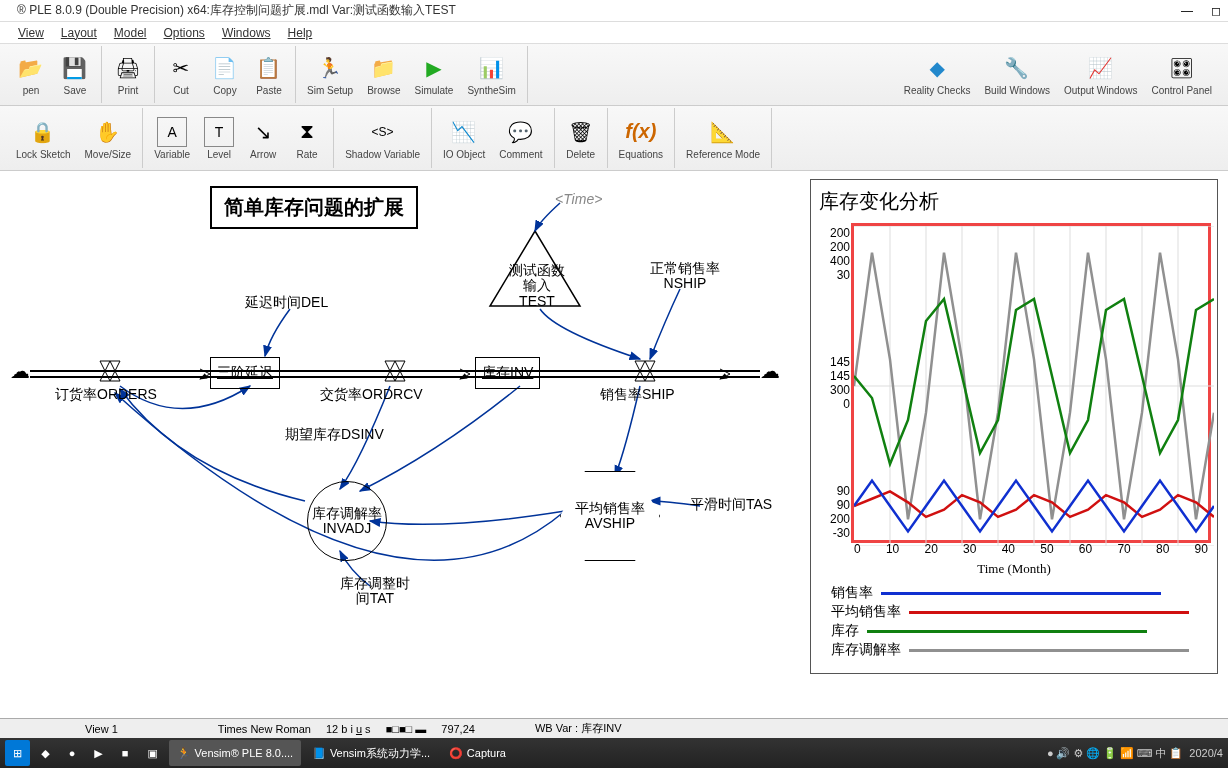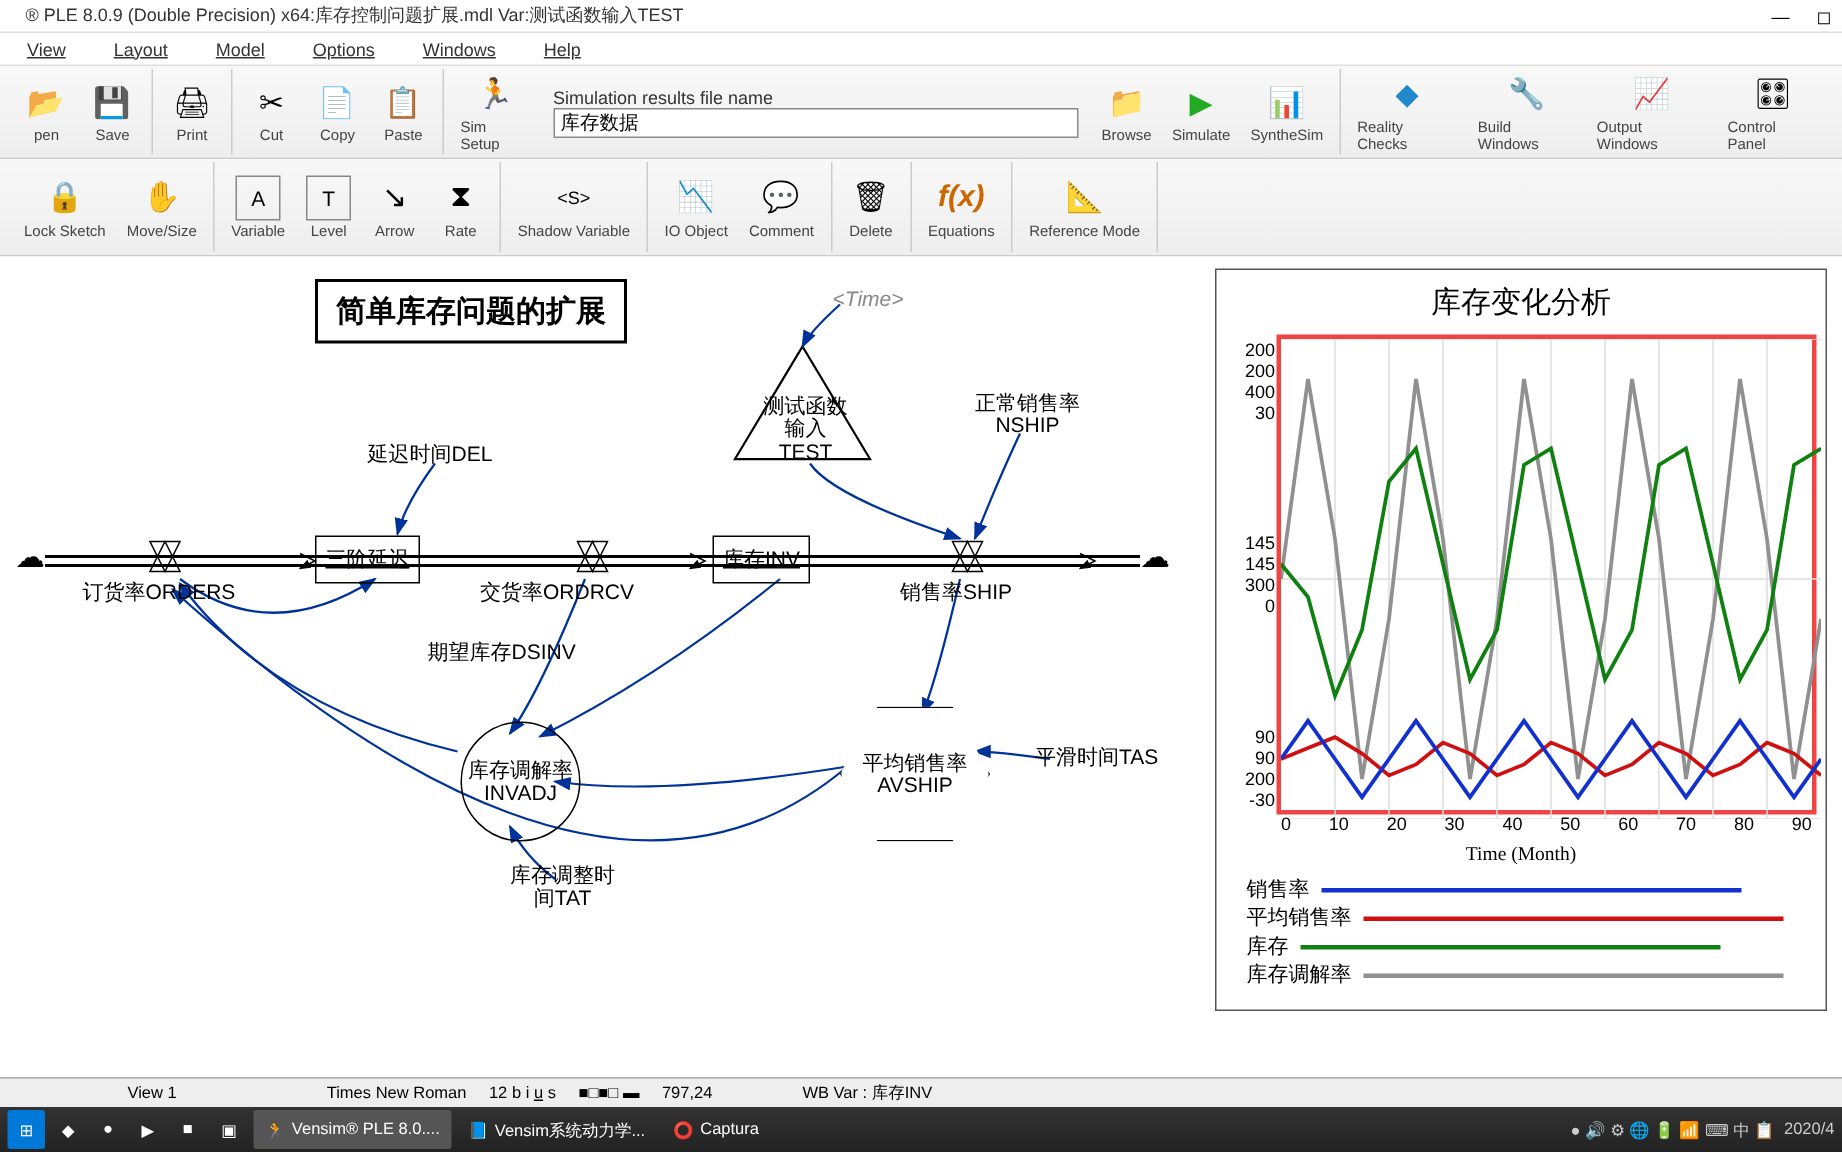--- a/index.html
+++ b/index.html
@@ -1,40 +1,40 @@
 <!DOCTYPE html>
 <html><head>
 <meta charset="utf-8">
 <style>
 * { margin: 0; padding: 0; box-sizing: border-box; font-family: Arial, "Microsoft YaHei", sans-serif; }
 body { background: #fff; width: 1228px; height: 768px; overflow: hidden; font-size: 12px; }
 .titlebar { height: 22px; background: #fff; display: flex; align-items: center; padding: 0 5px; border-bottom: 1px solid #ddd; }
 .titlebar-text { font-size: 12px; color: #333; flex: 1; margin-left: 12px; }
 .win-controls { display: flex; gap: 15px; }
 .win-btn { width: 14px; height: 14px; display: flex; align-items: center; justify-content: center; }
-.menubar { height: 22px; display: flex; align-items: center; padding: 0 10px; gap: 16px; border-bottom: 1px solid #ddd; }
+.menubar { height: 22px; display: flex; align-items: center; padding: 0 10px; gap: 1px; border-bottom: 1px solid #ddd; }
 .menu-item { padding: 2px 8px; text-decoration: underline; color: #333; cursor: pointer; }
 .toolbar { height: 62px; background: linear-gradient(#f8f8f8, #eee); border-bottom: 1px solid #ccc; display: flex; align-items: center; padding: 2px 5px; }
 .tool-group { display: flex; gap: 2px; border-right: 1px solid #ccc; padding: 0 5px; height: 100%; align-items: center; }
 .tool-btn { display: flex; flex-direction: column; align-items: center; justify-content: center; padding: 2px 6px; cursor: pointer; min-width: 40px; }
 .tool-icon { width: 30px; height: 30px; display: flex; align-items: center; justify-content: center; font-size: 20px; }
 .tool-label { font-size: 10px; color: #444; margin-top: 2px; }
 .sim-section { display: flex; flex-direction: column; padding: 2px 8px; }
 .sim-label { font-size: 12px; color: #333; }
 .sim-input { width: 350px; height: 20px; border: 1px solid #888; padding: 0 4px; font-size: 13px; }
 .toolbar2 { height: 65px; background: linear-gradient(#f8f8f8, #eee); border-bottom: 1px solid #ccc; display: flex; align-items: center; padding: 2px 5px; }
 .canvas-area { position: relative; height: 550px; background: #fff; display: flex; }
 .diagram { position: relative; width: 790px; height: 100%; }
 .diagram-title { position: absolute; top: 15px; left: 210px; border: 2px solid #000; padding: 6px 12px; font-size: 20px; font-weight: bold; }
 .node { position: absolute; font-size: 14px; text-align: center; }
 .box-node { border: 1.5px solid #000; padding: 6px; text-decoration: underline; }
 .circle-node { border: 1.5px solid #000; border-radius: 50%; display: flex; align-items: center; justify-content: flex-end; margin-left: 17px; }
 .hex-node { border: 1.5px solid #000; display: flex; align-items: center; justify-content: center; clip-path: polygon(25% 0%, 75% 0%, 100% 50%, 75% 100%, 25% 100%, 0% 50%); background: #fff; }
 .chart-panel { position: absolute; right: 10px; top: 8px; width: 408px; height: 495px; border: 1.5px solid #555; background: #fff; }
-.chart-title { text-align: center; font-size: 20px; padding: 8px; font-family: serif; }
+.chart-title { font-size: 20px; padding: 8px; font-family: serif; }
 .chart-plot { position: relative; width: 360px; height: 320px; margin-left: 40px; border: 3px solid #ef4444; }
 .chart-yticks { position: absolute; left: -38px; top: 0; height: 100%; display: flex; flex-direction: column; justify-content: space-between; font-size: 12px; text-align: right; width: 34px; font-family: serif; }
 .chart-xticks { position: absolute; bottom: -16px; left: 0; width: 100%; display: flex; justify-content: space-between; font-size: 12px; font-family: serif; }
 .chart-xlabel { text-align: center; font-size: 13px; margin-top: 18px; font-family: serif; }
 .chart-legend { padding: 6px 20px; font-size: 14px; }
 .legend-item { display: flex; align-items: center; gap: 8px; margin: 1px 0; }
 .legend-line { width: 280px; height: 3px; }
 .statusbar { position: absolute; bottom: 30px; left: 0; right: 0; height: 20px; background: #eee; border-top: 1px solid #aaa; display: flex; align-items: center; font-size: 11px; padding: 0 10px; gap: 15px; }
 .taskbar { position: absolute; bottom: 0; left: 0; right: 0; height: 30px; background: linear-gradient(#333, #222); display: flex; align-items: center; padding: 0 5px; gap: 3px; }
 .task-item { height: 26px; padding: 0 8px; display: flex; align-items: center; color: #fff; font-size: 11px; gap: 4px; border-radius: 2px; }
@@ -92,24 +92,20 @@
     <div class="tool-btn">
         <div class="tool-icon">📋</div>
         <span class="tool-label">Paste</span>
       </div>
   </div>
   <div class="tool-group">
     <div class="tool-btn">
         <div class="tool-icon" style="color:#2a2">🏃</div>
         <span class="tool-label">Sim Setup</span>
       </div>
-    <div class="sim-section">
-      <span class="sim-label">Simulation results file name</span>
-      <input class="sim-input" value="库存数据" style="">
-    </div>
     <div class="tool-btn">
         <div class="tool-icon">📁</div>
         <span class="tool-label">Browse</span>
       </div>
     <div class="tool-btn">
         <div class="tool-icon" style="color:#2a2">▶</div>
         <span class="tool-label">Simulate</span>
       </div>
     <div class="tool-btn">
         <div class="tool-icon">📊</div>

